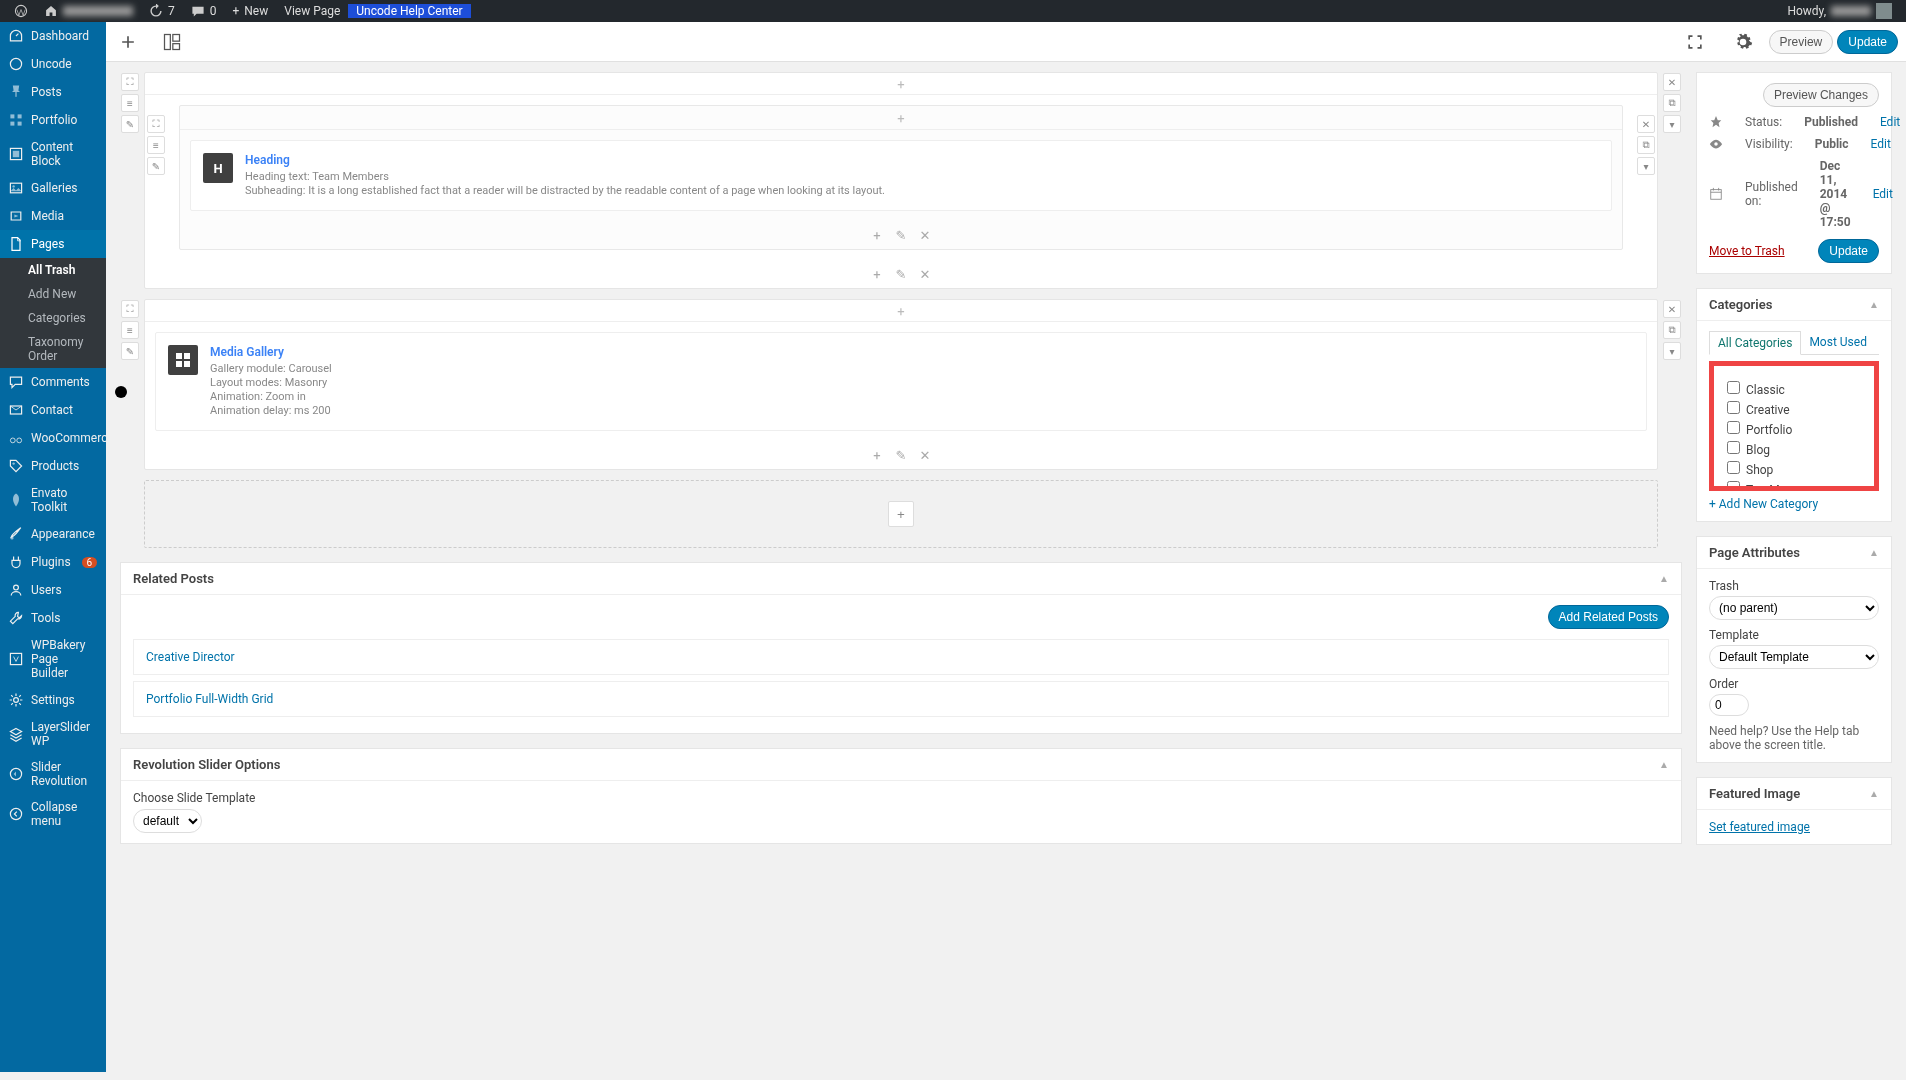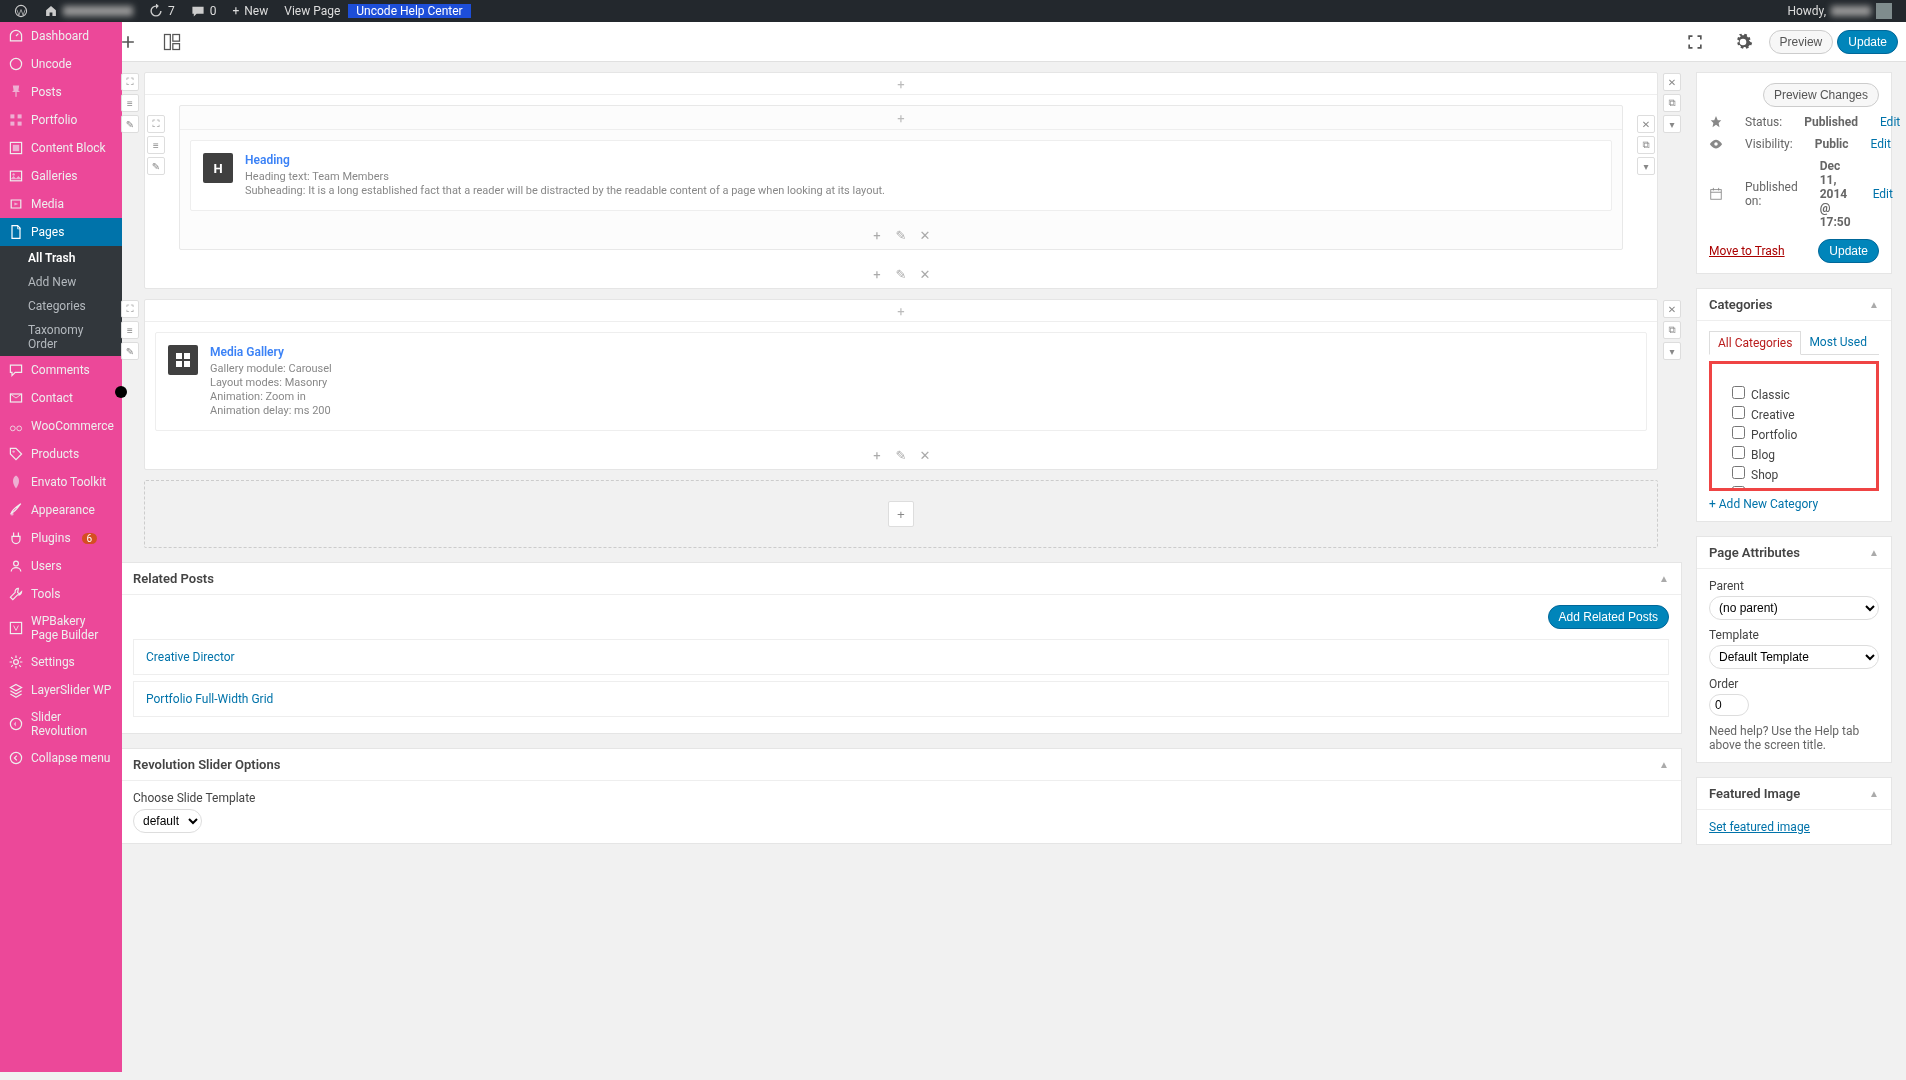--- a/index.html
+++ b/index.html
@@ -9,21 +9,21 @@
 .adminbar{height:22px;background:#23282d;color:#eee;display:flex;align-items:center;padding:0 6px;position:relative;font-size:12px}
 .adminbar .ab-left,.adminbar .ab-right{display:flex;align-items:center}
 .adminbar .ab-right{margin-left:auto}
 .adminbar .ab-item{padding:0 8px;display:flex;align-items:center;gap:5px;color:#ddd;cursor:pointer}
 .adminbar .ab-item.active{background:#1d4ed8;color:#fff}
 .adminbar svg{width:14px;height:14px;fill:#ccc}
 .avatar-sq{width:16px;height:16px;background:#7f8c8d}
 .blur{filter:blur(3px);background:#999;height:10px;width:70px;display:inline-block}
 
 
-.sidebar{position:fixed;left:0;top:22px;bottom:8px;width:122px;background:#ec4899;color:#eee;overflow-y:auto}
+.sidebar{position:fixed;left:0;top:22px;bottom:8px;width:106px;background:#0369a1;color:#eee;overflow-y:auto}
 .menu-item{display:flex;align-items:center;gap:7px;padding:6px 8px;cursor:pointer;font-size:12px;color:#eee}
 .menu-item.current{background:#0073aa;color:#fff;position:relative}
 .menu-item.current::after{content:"";position:absolute;right:-6px;top:50%;transform:translateY(-50%);width:0;height:0;border-style:solid;border-width:6px 6px 6px 0;border-color:transparent #f1f1f1 transparent transparent}
 .menu-item svg{width:16px;height:16px;fill:rgba(240,245,250,.6);flex-shrink:0}
 .menu-item.current svg{fill:#fff}
 .submenu{background:#32373c}
 .submenu-item{padding:5px 8px 5px 28px;font-size:12px;color:#b4b9be;cursor:pointer}
 .submenu-item.current{color:#fff;font-weight:600}
 .badge{background:#d54e21;color:#fff;border-radius:9px;padding:0 5px;font-size:10px;margin-left:4px}
 
@@ -64,26 +64,26 @@
 
 .postbox{background:#fff;border:1px solid #e5e5e5;margin-bottom:14px}
 .postbox-hd{padding:8px 12px;font-size:13px;font-weight:600;border-bottom:1px solid #eee;display:flex;align-items:center}
 .postbox-hd .toggle{margin-left:auto;color:#aaa;cursor:pointer;font-size:10px}
 .postbox-bd{padding:10px 12px;font-size:12px}
 select,input[type=text]{border:1px solid #ddd;padding:3px 5px;font-size:12px;border-radius:12px;background:#fff}
 .link{color:#0073aa;cursor:pointer}
 .red-link{color:#a00;text-decoration:underline;cursor:pointer}
 .pub-row{display:flex;align-items:center;gap:22px;margin-bottom:8px;font-size:12px;color:#666}
 .pub-row svg{width:14px;height:14px;fill:#888;flex-shrink:0}
-.cat-list{max-height:130px;overflow-y:auto;border:3px solid #ef4444;padding:20px;font-size:12px}
+.cat-list{max-height:130px;overflow-y:auto;border:5px solid #ef4444;padding:13px;font-size:12px}
 .cat-list label{display:block;padding:2px 0}
 .cat-list input{margin-right:6px}
 .tabs{display:flex;border-bottom:1px solid #ddd;font-size:12px;margin-bottom:6px}
 .tabs .tab{padding:4px 8px;cursor:pointer;color:#0073aa}
-.tabs .tab.active{border:1px solid #ddd;border-bottom-color:#fff;color:#b91c1c;margin-bottom:-1px;background:#fff}
+.tabs .tab.active{border:1px solid #ddd;border-bottom-color:#fff;color:#0f766e;margin-bottom:-1px;background:#fff}
 .related-item{border:1px solid #eee;padding:10px 12px;margin-bottom:6px;color:#0073aa;cursor:pointer}
 </style>
 </head>
 <body>
 
 <div class="adminbar">
   <div class="ab-left">
     <span class="ab-item">
         <svg viewBox="0 0 20 20">
           <circle cx="10" cy="10" r="8" fill="none" stroke="#ccc" stroke-width="1.5"></circle>
@@ -498,21 +498,21 @@
           <div style="margin-top:6px"><span class="link">+ Add New Category</span></div>
         </div>
       </div>
 
       <div class="postbox">
         <div class="postbox-hd">
             <span>Page Attributes</span>
             <span class="toggle">▲</span>
           </div>
         <div class="postbox-bd">
-          <div style="margin-bottom:3px">Parent</div>
+          <div style="margin-bottom:3px">Trash</div>
           <select style="width:100%"><option>(no parent)</option></select>
           <div style="margin:8px 0 3px">Template</div>
           <select style="width:100%"><option>Default Template</option></select>
           <div style="margin:8px 0 3px">Order</div>
           <input type="text" style="width: 40px;" value="0">
           <div style="margin-top:8px;color:#666">Need help? Use the Help tab above the screen title.</div>
         </div>
       </div>
 
       <div class="postbox">

